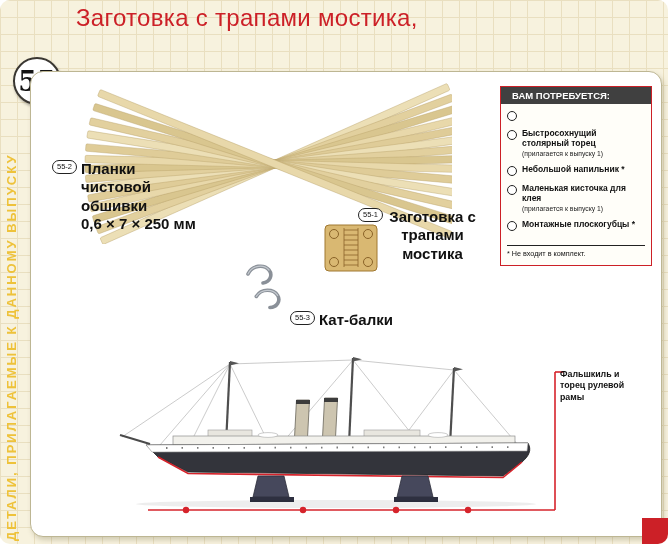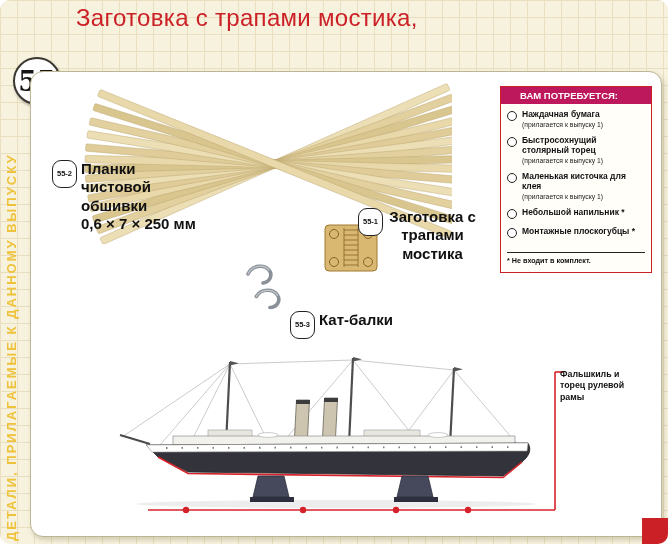--- a/index.html
+++ b/index.html
@@ -12,32 +12,32 @@
   .sidebar-vert{position:absolute;left:4px;top:541px;transform:rotate(-90deg);transform-origin:0 0;width:452px;
     font-weight:bold;font-size:13px;letter-spacing:2px;color:#eec23a;white-space:nowrap;}
   .issue-badge{position:absolute;left:13px;top:57px;width:44px;height:44px;border-radius:50%;background:#fff;
     border:2.5px solid #3a3732;box-shadow:1px 2px 3px rgba(0,0,0,.3), inset 0 0 0 1.5px #fff;
     display:flex;align-items:center;justify-content:center;
     font-family:"DejaVu Serif",serif;font-weight:bold;font-size:27px;color:#141414;}
   .panel{position:absolute;left:30px;top:71px;width:630px;height:464px;background:#fff;
     border:1.5px solid #bdb693;border-radius:13px;box-shadow:2px 3px 5px rgba(100,90,50,.25);}
   .abs{position:absolute;}
   .badge-oval{display:inline-block;border:1.2px solid #222;border-radius:9px;background:#fff;
-    font-size:7.5px;font-weight:bold;padding:9px 4px;line-height:1;color:#111;flex:none;}
+    font-size:7.5px;font-weight:normal;padding:2px 4px;line-height:1;color:#111;flex:none;}
   .part-block{display:flex;gap:4px;align-items:flex-start;}
   .part-label{font-weight:bold;font-size:15px;color:#111;line-height:1.22;}
   .req-box{position:absolute;left:500px;top:86px;width:152px;background:#fffef9;border:1.2px solid #cc2027;box-sizing:border-box;}
-  .req-header{background:#be185d;color:#fff;font-weight:bold;font-size:9.5px;padding:3px 19px;}
+  .req-header{background:#404040;color:#fff;font-weight:bold;font-size:9.5px;padding:3px 11px;}
   .req-items{padding:6px 6px 0;}
   .req-item{display:flex;gap:5px;margin-bottom:8px;}
   .req-circle{width:8px;height:8px;border:1.1px solid #222;border-radius:50%;flex:none;margin-top:1px;background:#fff;}
   .req-label{font-weight:bold;font-size:8.5px;line-height:1.15;color:#111;}
   .req-note{font-size:6.8px;line-height:1.1;margin-top:1px;color:#222;}
   .req-note:empty{display:none;}
-  .req-foot{margin:14px 6px 7px;border-top:1px solid #222;padding-top:3px;font-weight:bold;font-size:7.2px;color:#111;}
+  .req-foot{margin:14px 6px 7px;border-top:1px solid #222;padding-top:3px;font-weight:normal;font-size:7.2px;color:#111;}
   .assembly-note{position:absolute;left:46px;top:362px;width:88px;font-style:italic;font-size:9px;line-height:1.32;color:#1c1c1c;}
   .ship-callout{position:absolute;left:560px;top:369px;width:86px;font-weight:bold;font-size:8.8px;line-height:1.28;color:#111;}
   .corner-red{position:absolute;right:0;bottom:0;width:26px;height:26px;background:#cc2027;}
 </style>
 </head>
 <body>
 
 <div class="page">
 
   <div class="sidebar-vert">ДЕТАЛИ, ПРИЛАГАЕМЫЕ К ДАННОМУ ВЫПУСКУ</div>
@@ -118,44 +118,40 @@
   <div class="abs part-block" style="left:290px;top:311px;width:120px;">
     <span class="badge-oval">55-3</span>
     <div class="part-label">Кат-балки</div>
   </div>
 
   <div class="req-box">
     <div class="req-header">ВАМ ПОТРЕБУЕТСЯ:</div>
     <div class="req-items">
       <div class="req-item">
         <span class="req-circle"></span>
-        <div>
-          <div class="req-label">Наждачная бумага</div>
-          <div class="req-note">(прилагается к выпуску 1)</div>
-        </div>
       </div>
       <div class="req-item">
         <span class="req-circle"></span>
         <div>
           <div class="req-label">Быстросохнущий столярный торец</div>
           <div class="req-note">(прилагается к выпуску 1)</div>
         </div>
       </div>
       <div class="req-item">
         <span class="req-circle"></span>
         <div>
+          <div class="req-label">Небольшой напильник *</div>
+
+        </div>
+      </div>
+      <div class="req-item">
+        <span class="req-circle"></span>
+        <div>
           <div class="req-label">Маленькая кисточка для клея</div>
           <div class="req-note">(прилагается к выпуску 1)</div>
-        </div>
-      </div>
-      <div class="req-item">
-        <span class="req-circle"></span>
-        <div>
-          <div class="req-label">Небольшой напильник *</div>
-
         </div>
       </div>
       <div class="req-item">
         <span class="req-circle"></span>
         <div>
           <div class="req-label">Монтажные плоскогубцы *</div>
 
         </div>
       </div>
     </div>

